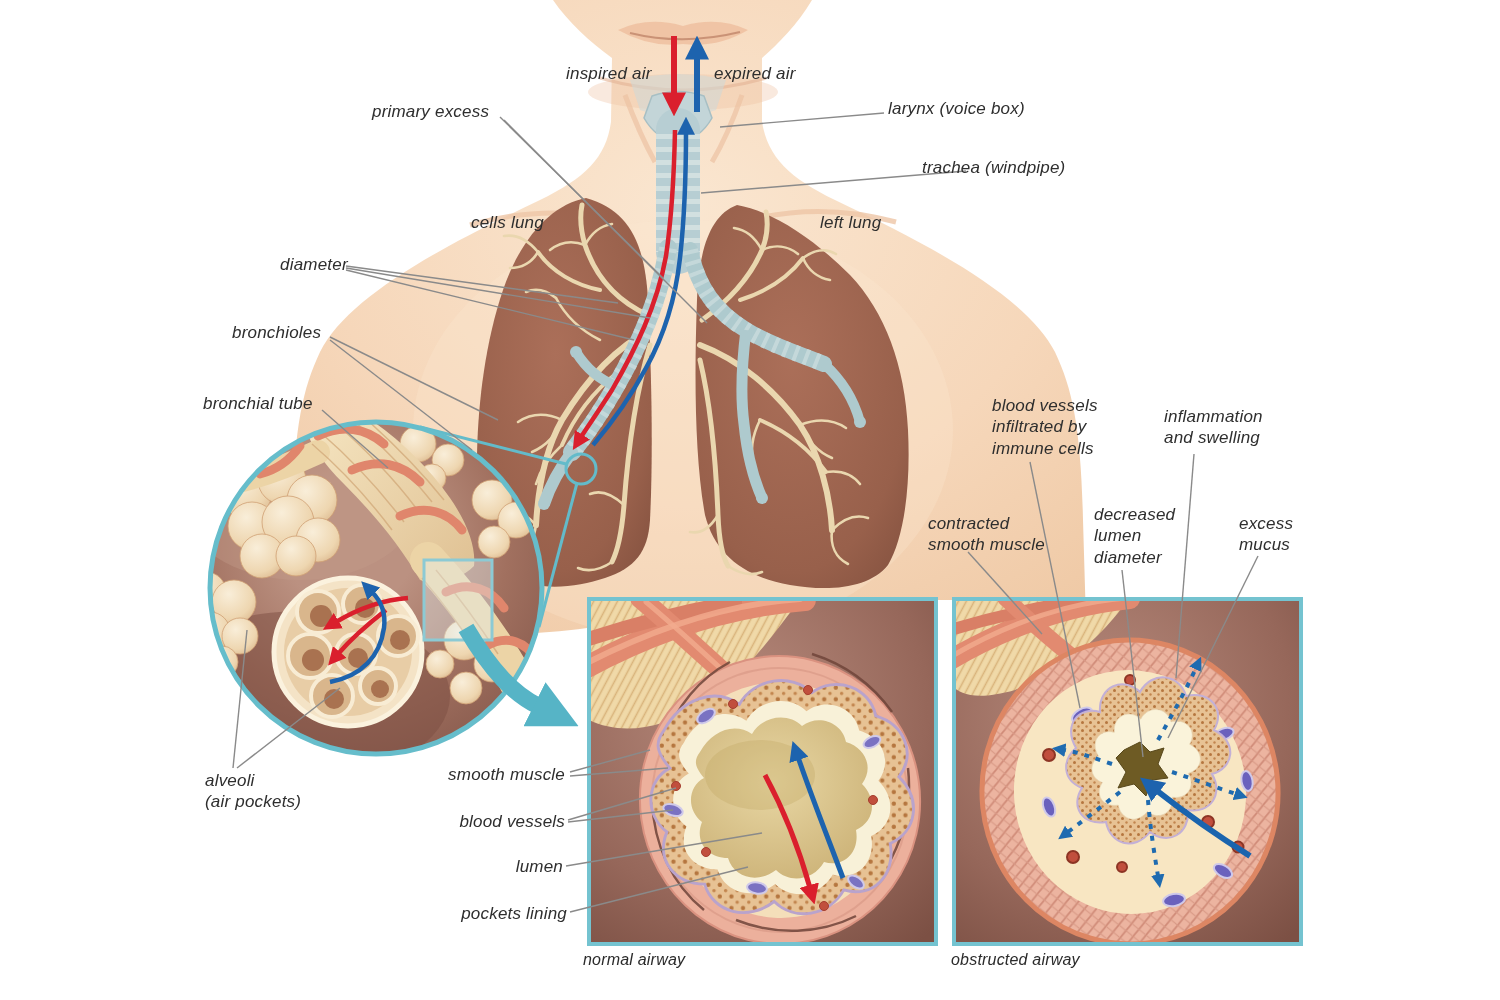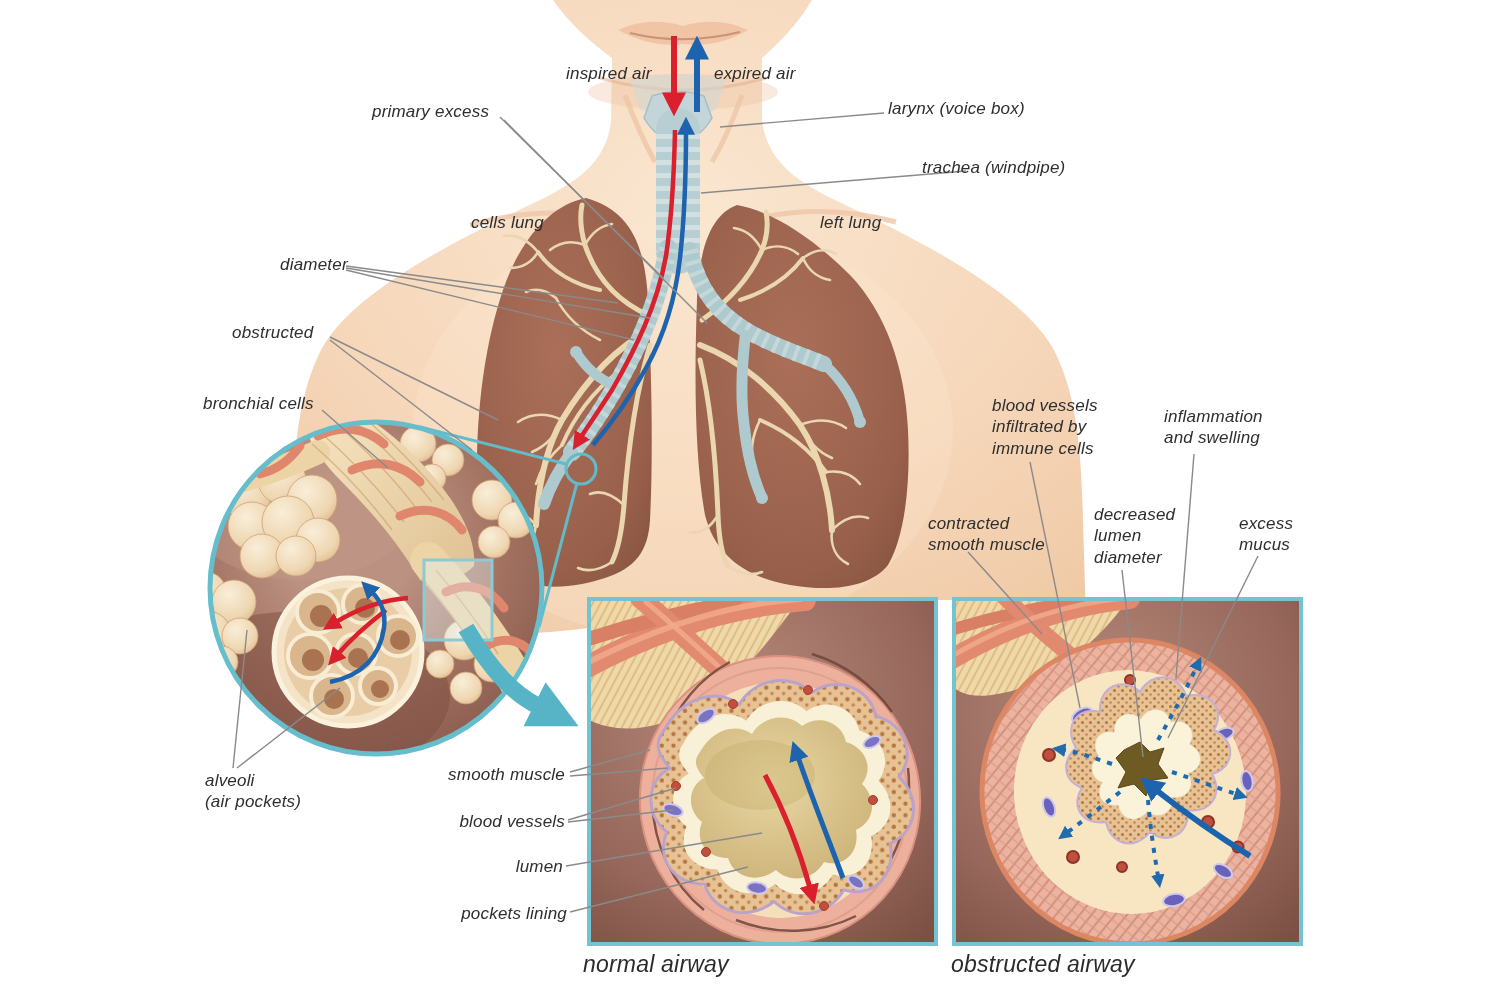--- a/index.html
+++ b/index.html
@@ -2,21 +2,21 @@
 <html><head>
 <meta charset="utf-8">
 <style>
   html,body{margin:0;padding:0;background:#fff;}
   #stage{position:relative;width:1500px;height:1000px;background:#ffffff;overflow:hidden;
          font-family:"Liberation Sans", sans-serif;font-style:italic;}
   #art{position:absolute;left:0;top:0;}
   .label{position:absolute;font-size:17px;line-height:1.26;color:#2e2e2e;
          white-space:pre-line;letter-spacing:.2px;}
   .r{text-align:right;}
-  .cap{font-size:23px;color:#2b2b2b;}
+  .cap{font-size:16px;color:#2b2b2b;}
 </style>
 </head>
 <body>
 
 <div id="stage">
 
 <svg id="art" width="1500" height="1000" viewBox="0 0 1500 1000" xmlns="http://www.w3.org/2000/svg">
 <defs>
   <radialGradient id="sk" cx="0.5" cy="0.33" r="0.85">
     <stop offset="0" stop-color="#fae6d0"></stop>
@@ -406,22 +406,22 @@
 </svg>
 
 <div class="label" style="left:566px;top:63px">inspired air</div>
 <div class="label" style="left:714px;top:63px">expired air</div>
 <div class="label" style="left:888px;top:98px">larynx (voice box)</div>
 <div class="label" style="left:922px;top:157px">trachea (windpipe)</div>
 <div class="label" style="left:372px;top:101px">primary excess</div>
 <div class="label" style="left:471px;top:212px">cells lung</div>
 <div class="label" style="left:820px;top:212px">left lung</div>
 <div class="label" style="left:280px;top:254px">diameter</div>
-<div class="label" style="left:232px;top:322px">obstructed</div>
-<div class="label" style="left:203px;top:393px">bronchial cells</div>
+<div class="label" style="left:232px;top:322px">bronchioles</div>
+<div class="label" style="left:203px;top:393px">bronchial tube</div>
 <div class="label" style="left:205px;top:770px">alveoli
 (air pockets)</div>
 <div class="label r" style="right:935px;top:764px">smooth muscle</div>
 <div class="label r" style="right:935px;top:811px">blood vessels</div>
 <div class="label r" style="right:937px;top:856px">lumen</div>
 <div class="label r" style="right:933px;top:903px">pockets lining</div>
 <div class="label" style="left:992px;top:395px">blood vessels
 infiltrated by
 immune cells</div>
 <div class="label" style="left:1164px;top:406px">inflammation

